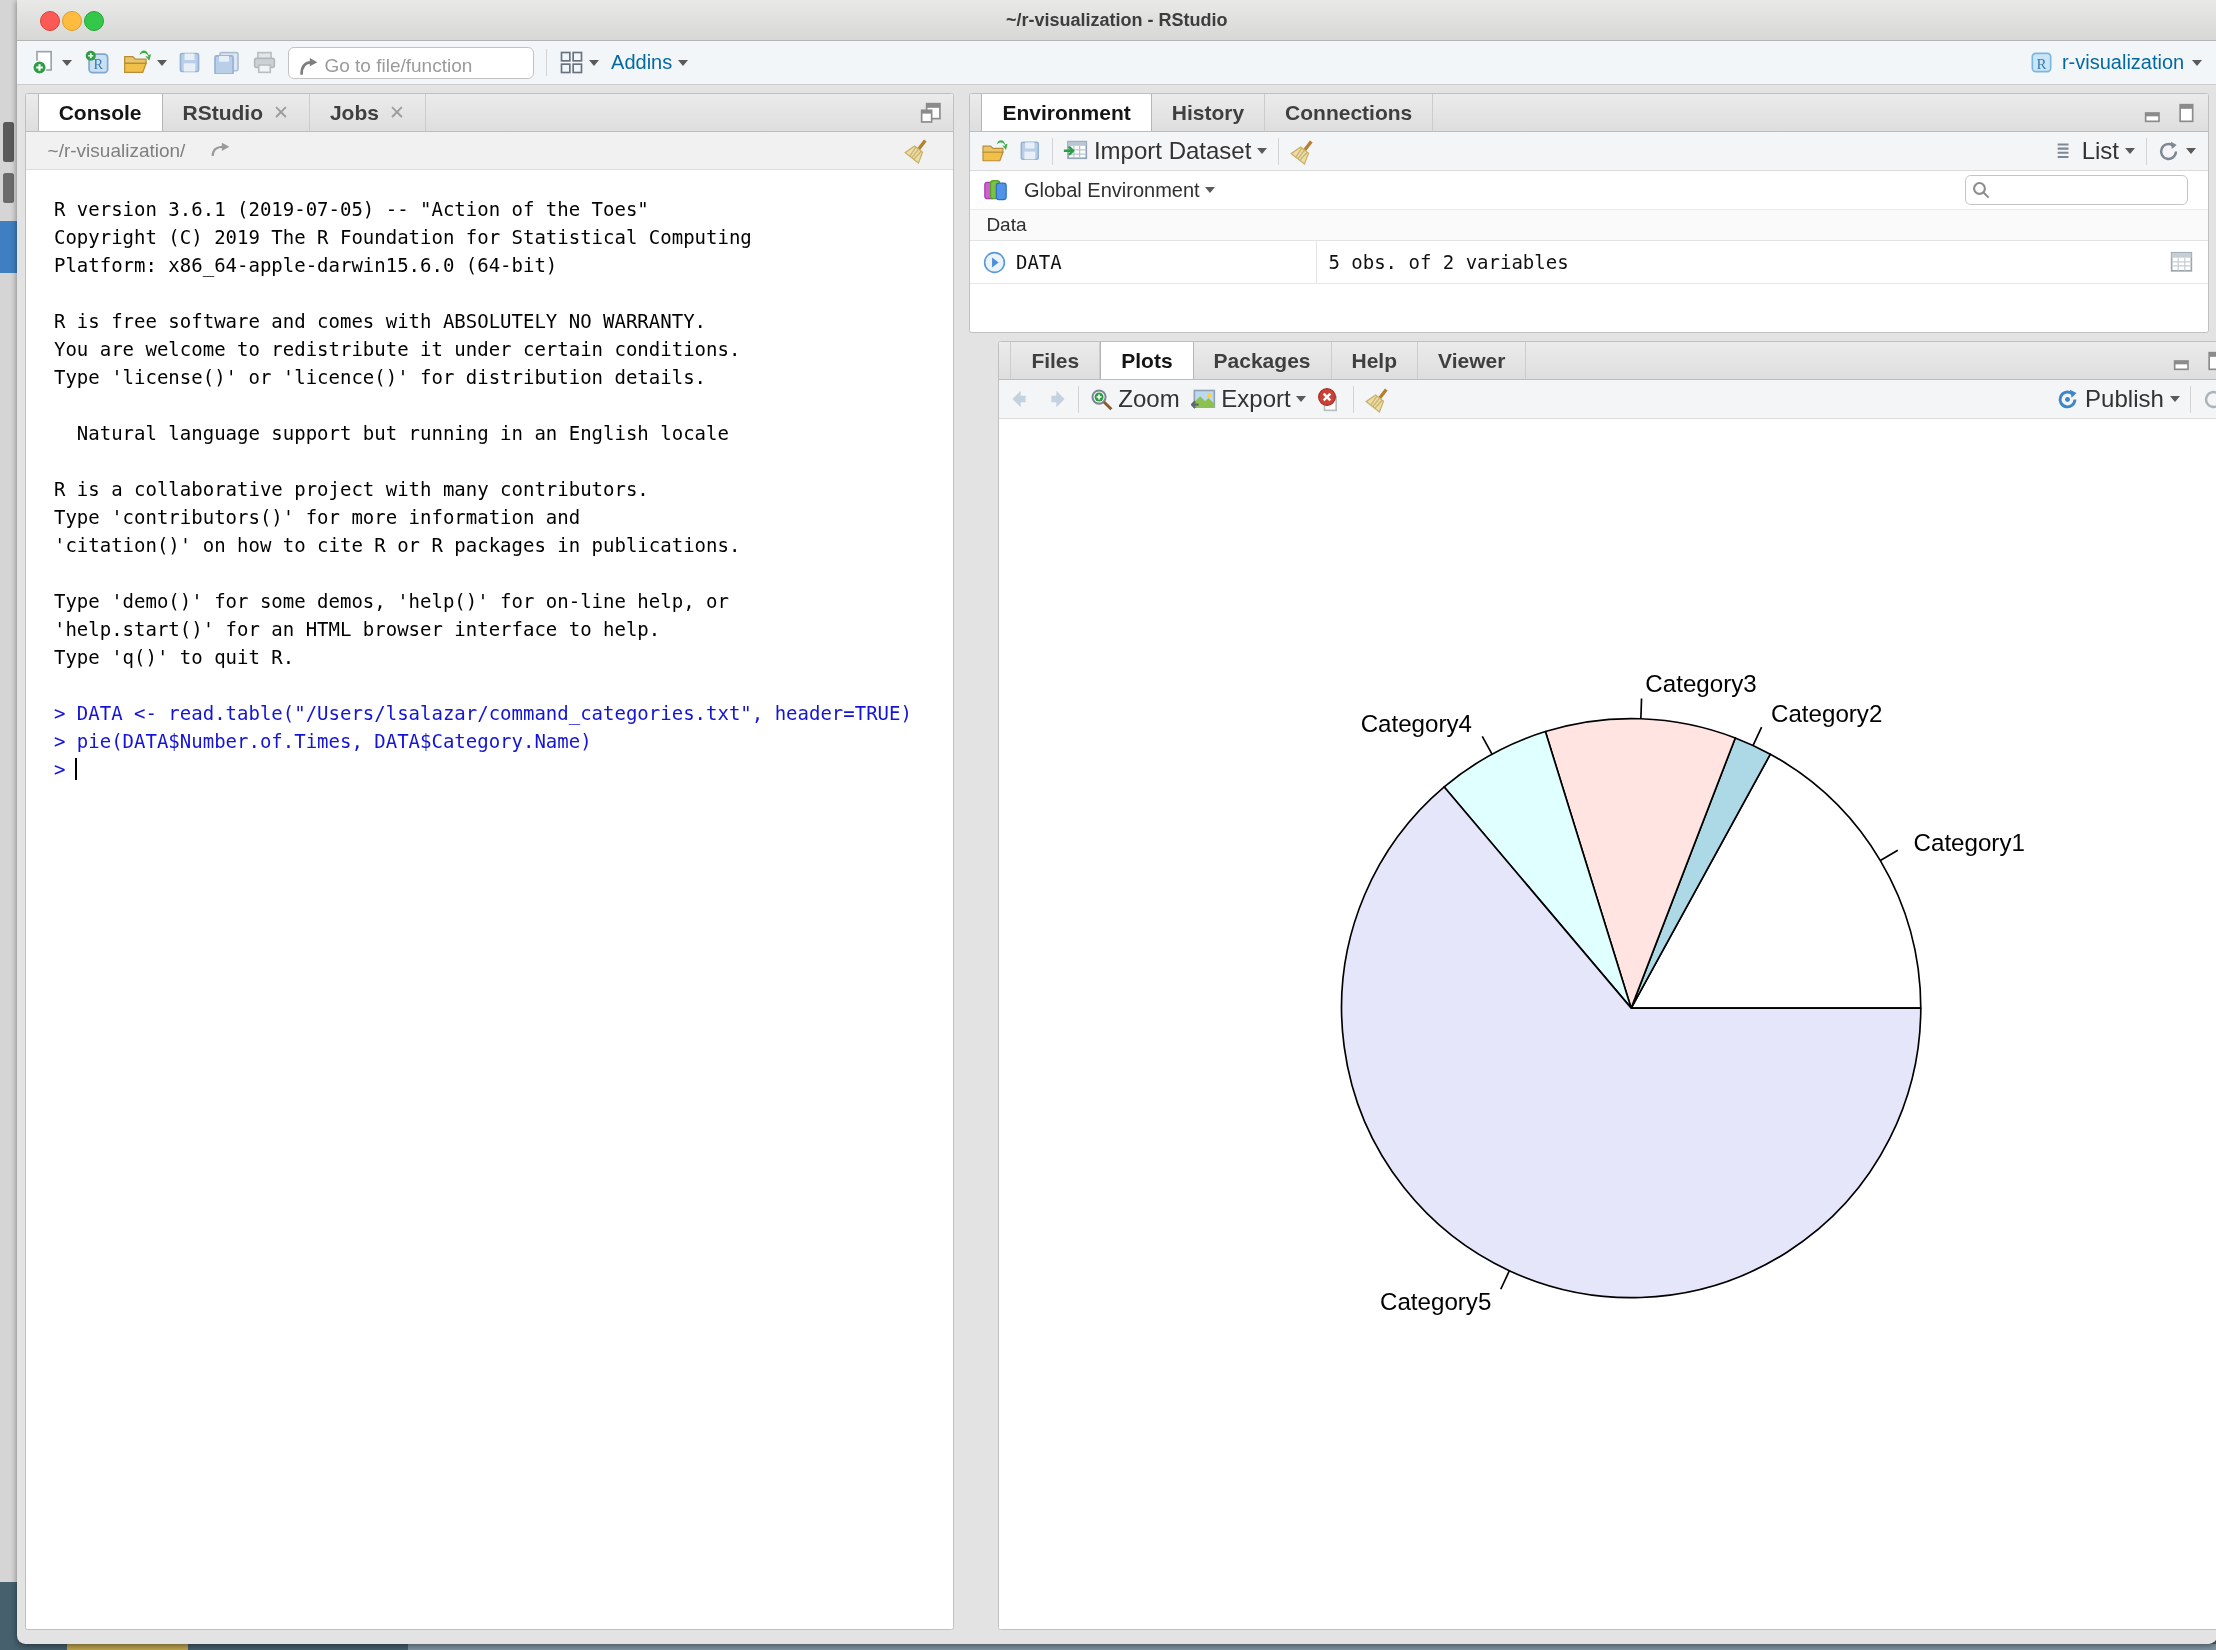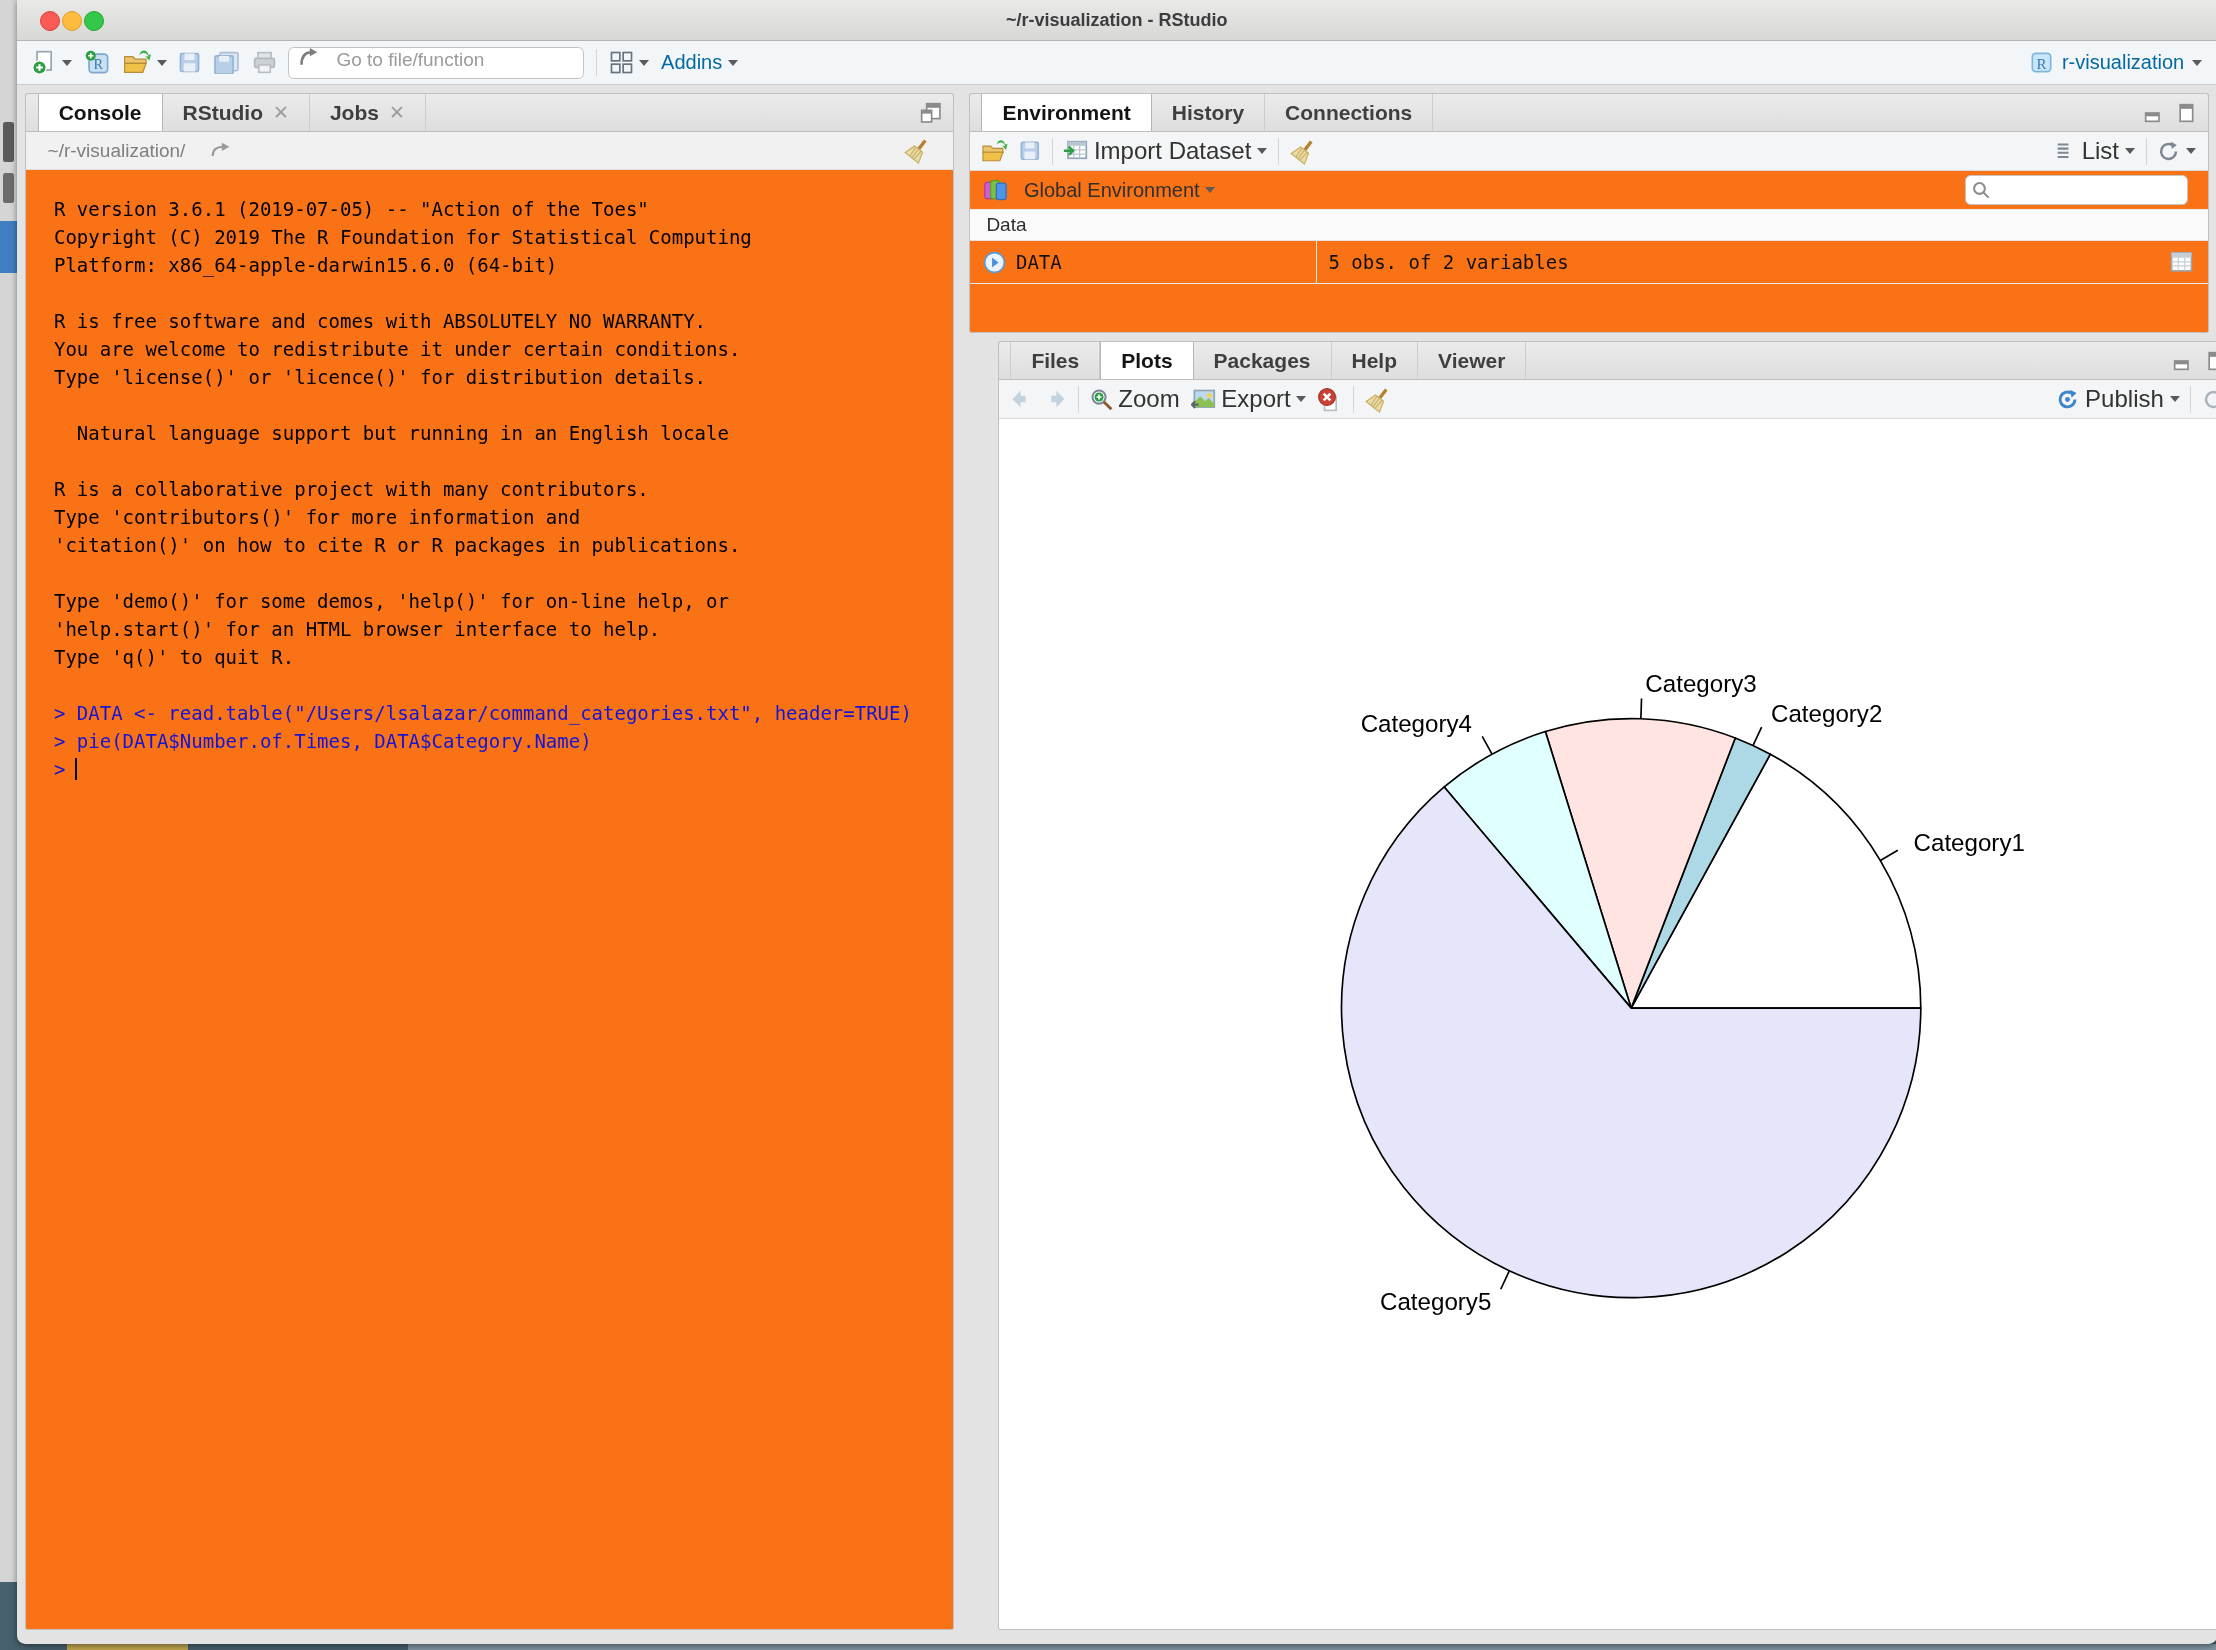--- a/index.html
+++ b/index.html
@@ -11,26 +11,26 @@
   #win{position:absolute;left:16.7px;top:0;width:2200px;height:1644px;background:#e3e3e3;border-radius:0 0 8.3px 8.3px;box-shadow:0 1.7px 6.7px rgba(0,0,0,.45);}
   #titlebar{position:absolute;left:0;top:0;width:100%;height:40px;background:linear-gradient(#e9e9e8,#d7d7d6);border-bottom:0.8px solid #b4b4b4;border-radius:0;}
   #title{font-size:18px;font-weight:700;line-height:40px;color:#3d3d3d;text-align:center;}
   .light{position:absolute;top:10.8px;width:18.3px;height:18.3px;border-radius:50%;}
   #toolbar{position:absolute;left:0;top:41px;width:100%;height:44px;background:#f3f6f8;border-bottom:0.8px solid #cdcdcd;display:flex;align-items:center;padding:0 15px;box-sizing:border-box;gap:11.7px;}
   .tbtn{display:flex;align-items:center;gap:5.8px;}
   .caret{width:0;height:0;border-left:5.8px solid transparent;border-right:5.8px solid transparent;border-top:7.5px solid #5a5a5a;}
   .caret.small{border-left-width:5px;border-right-width:5px;border-top-width:6.7px;}
   .sep{width:0.8px;height:27px;background:#d4d4d4;}
   .tb-label{font-size:20px;color:#0369a1;}
-  #goto-box{display:flex;align-items:flex-start;gap:15px;background:#fff;border:0.8px solid #c2c2c2;border-radius:5.8px;height:32px;width:296px;padding:0 10px;box-sizing:border-box;}
+  #goto-box{display:flex;align-items:flex-end;gap:3px;background:#fff;border:0.8px solid #c2c2c2;border-radius:5.8px;height:32px;width:246px;padding:0 10px;box-sizing:border-box;}
   #goto-box input{border:none;outline:none;font-size:19px;color:#444;width:100%;background:transparent;font-family:"Liberation Sans",sans-serif;}
   #goto-box input::placeholder{color:#9b9b9b;}
   #project-chooser{margin-left:auto;display:flex;align-items:center;gap:7.5px;}
   
-  .panel{position:absolute;background:#f97316;border:0.8px solid #c0c0c0;border-radius:2.5px;overflow:hidden;box-sizing:border-box;}
+  .panel{position:absolute;background:#ffffff;border:0.8px solid #c0c0c0;border-radius:2.5px;overflow:hidden;box-sizing:border-box;}
   .tabbar{height:37px;background:linear-gradient(#ebebeb,#dedede);border-bottom:0.8px solid #bdbdbd;display:flex;align-items:stretch;}
   .tab{display:flex;align-items:center;padding:0 20px;font-size:21px;font-weight:700;color:#3f3f3f;border-right:0.8px solid #cccccc;}
   .tab.first{border-left:0.8px solid #cccccc;margin-left:11.7px;}
   .tab.active{background:#fff;color:#141414;border-right:0.8px solid #b5b5b5;border-left:0.8px solid #b5b5b5;margin-left:11.7px;}
   .tab.active.inner{margin-left:0;}
   .tab .x{margin-left:10px;color:#9d9d9d;font-size:19px;font-weight:400;}
   .tab-icons{margin-left:auto;display:flex;align-items:center;gap:11.7px;padding-right:11.7px;}
   .toolrow{height:38px;background:#f4f5f6;border-bottom:0.8px solid #dadada;display:flex;align-items:center;padding:0 11.7px;gap:10.8px;font-size:24px;color:#333;}
   
   #console-body{padding:25px 0 0 28px;}

